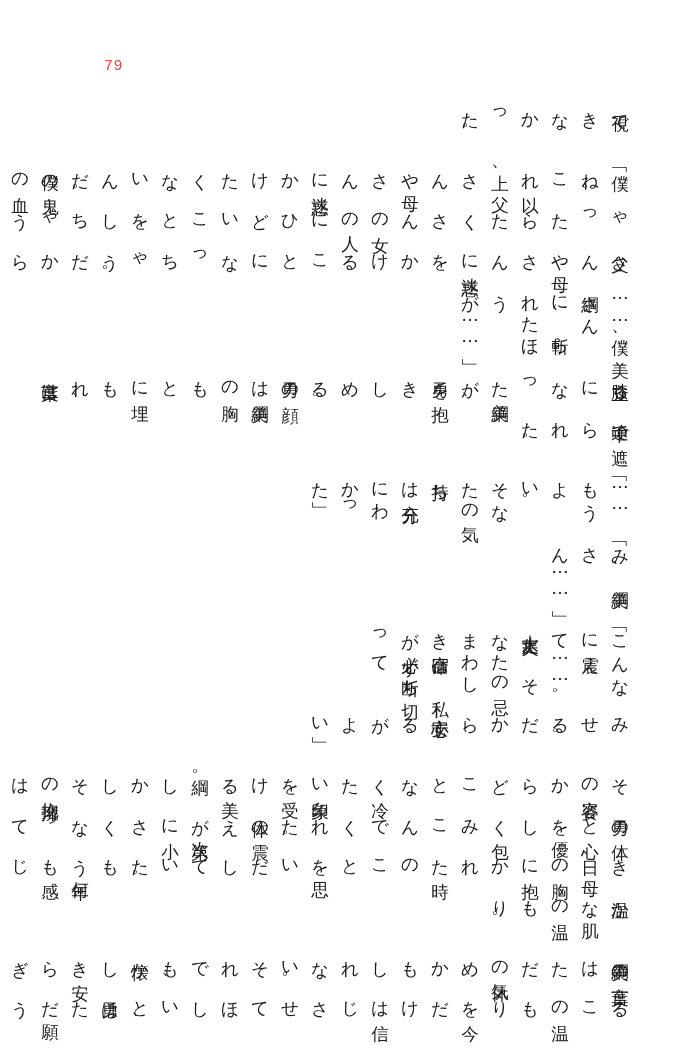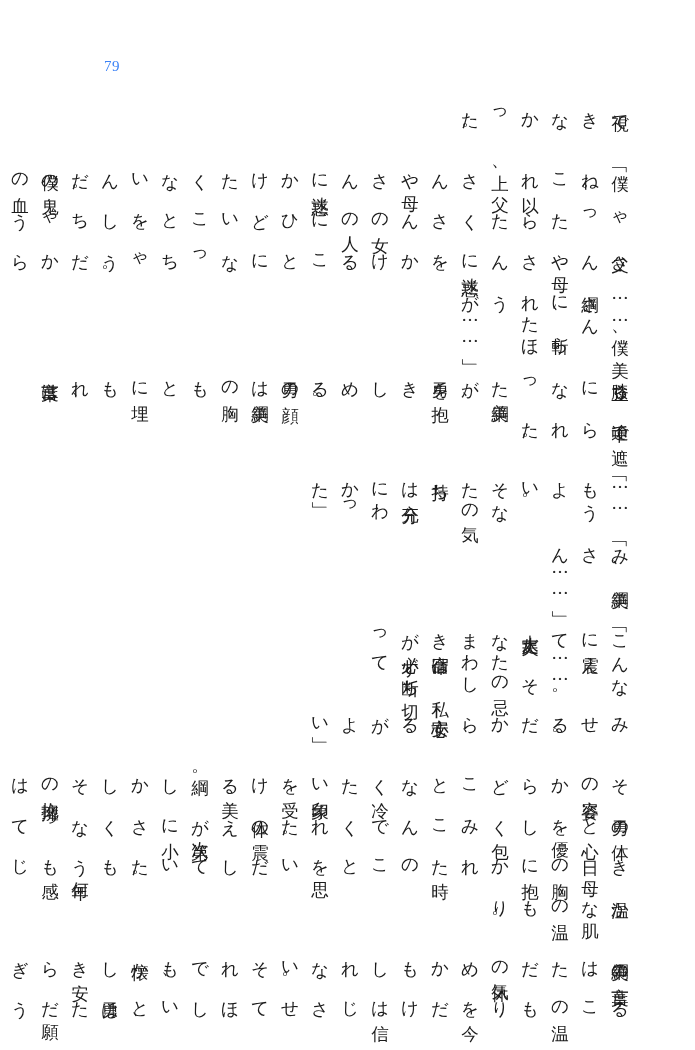--- a/index.html
+++ b/index.html
@@ -14,22 +14,22 @@
     background: #ffffff;
     overflow: hidden;
     font-family: "DejaVu Serif", "Liberation Serif", serif;
     color: #1a1a1a;
   }
   .page-number {
     position: absolute;
     top: 58px;
     left: 104px;
     font-size: 15px;
-    font-family: Liberation Serif, serif;
-    color: #3b82f6;
+    font-family: Liberation Mono, monospace;
+    color: #ef4444;
     letter-spacing: 0.5px;
   }
   .text-block {
     position: absolute;
     top: 100px;
     right: 60px;
     height: 860px;
     width: 570px;
     display: flex;
     flex-direction: row;

